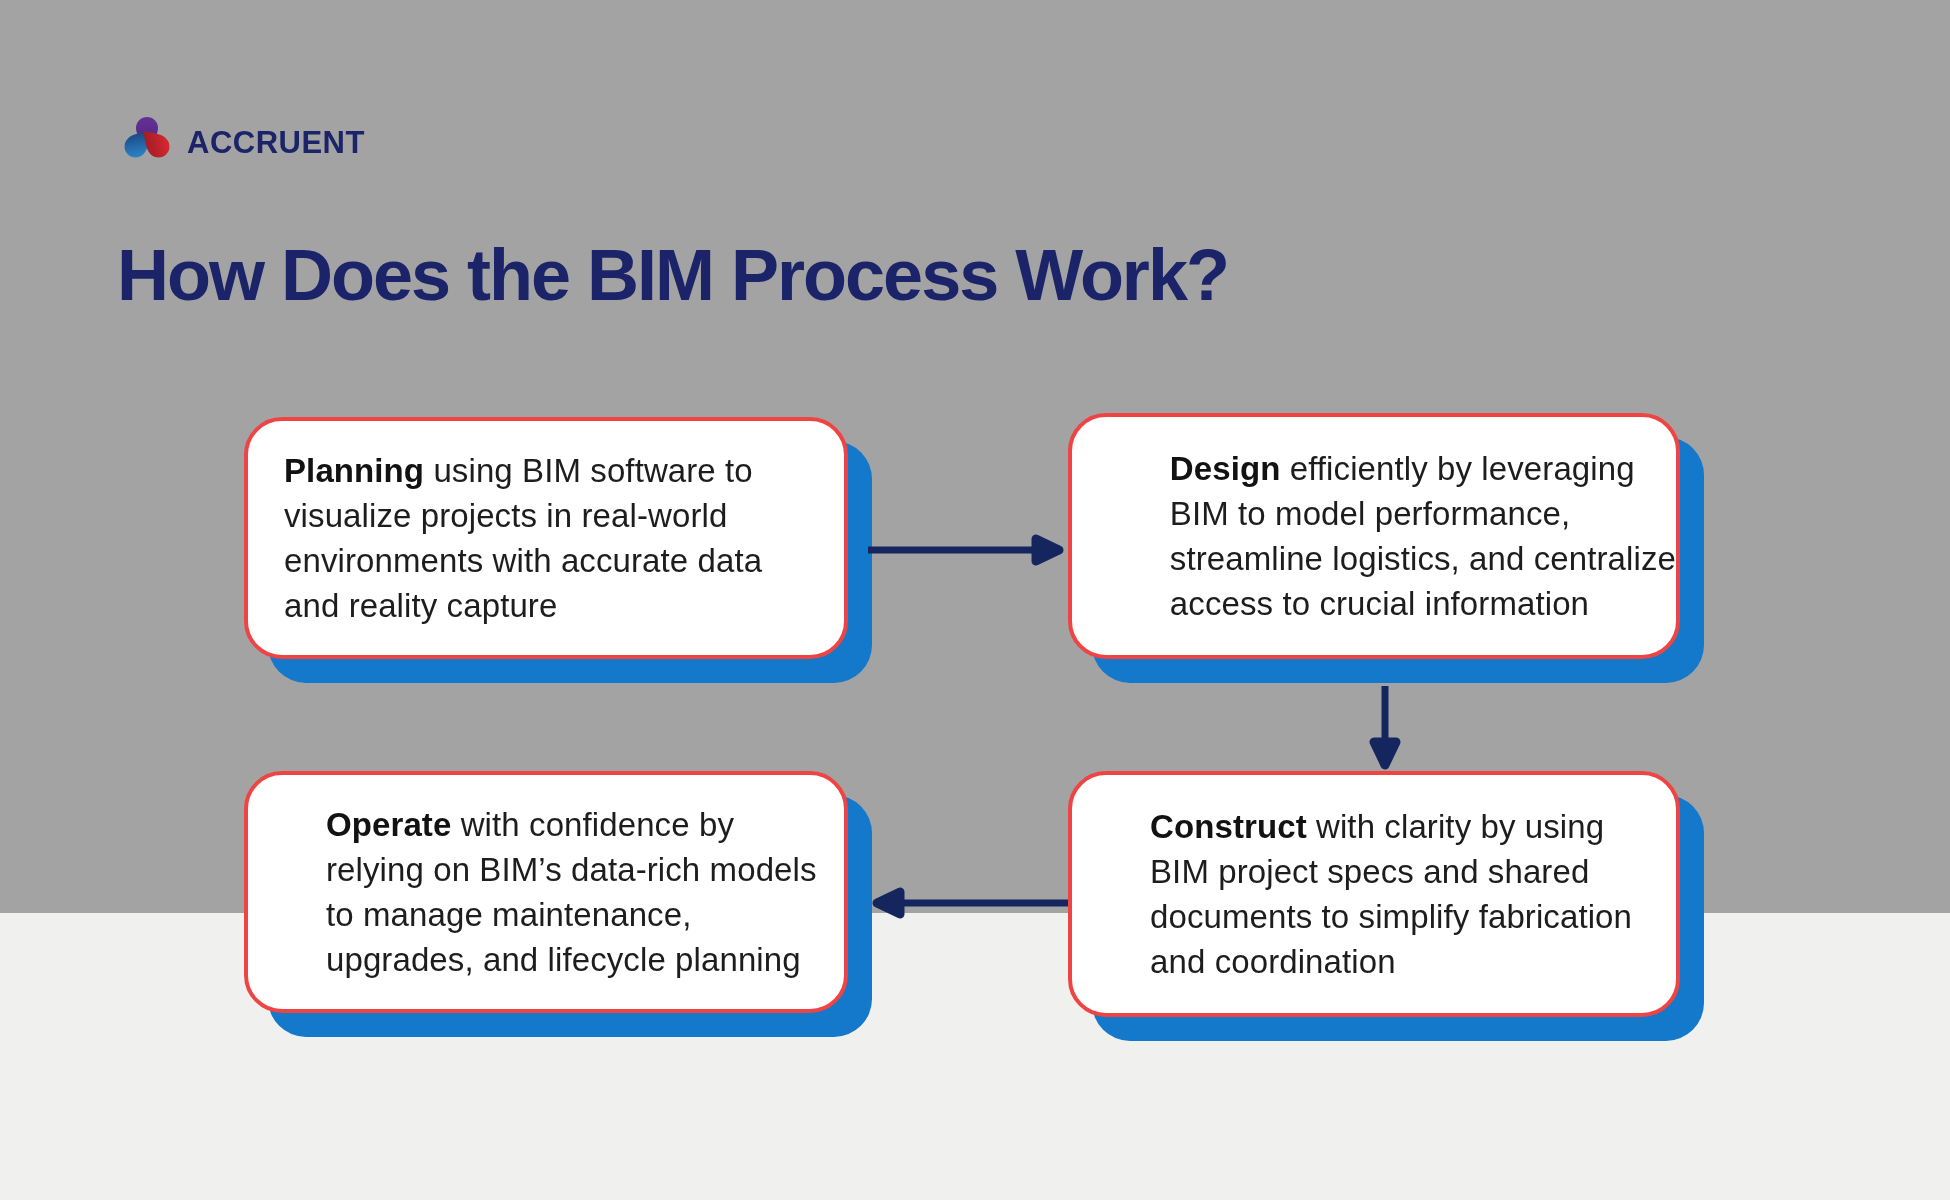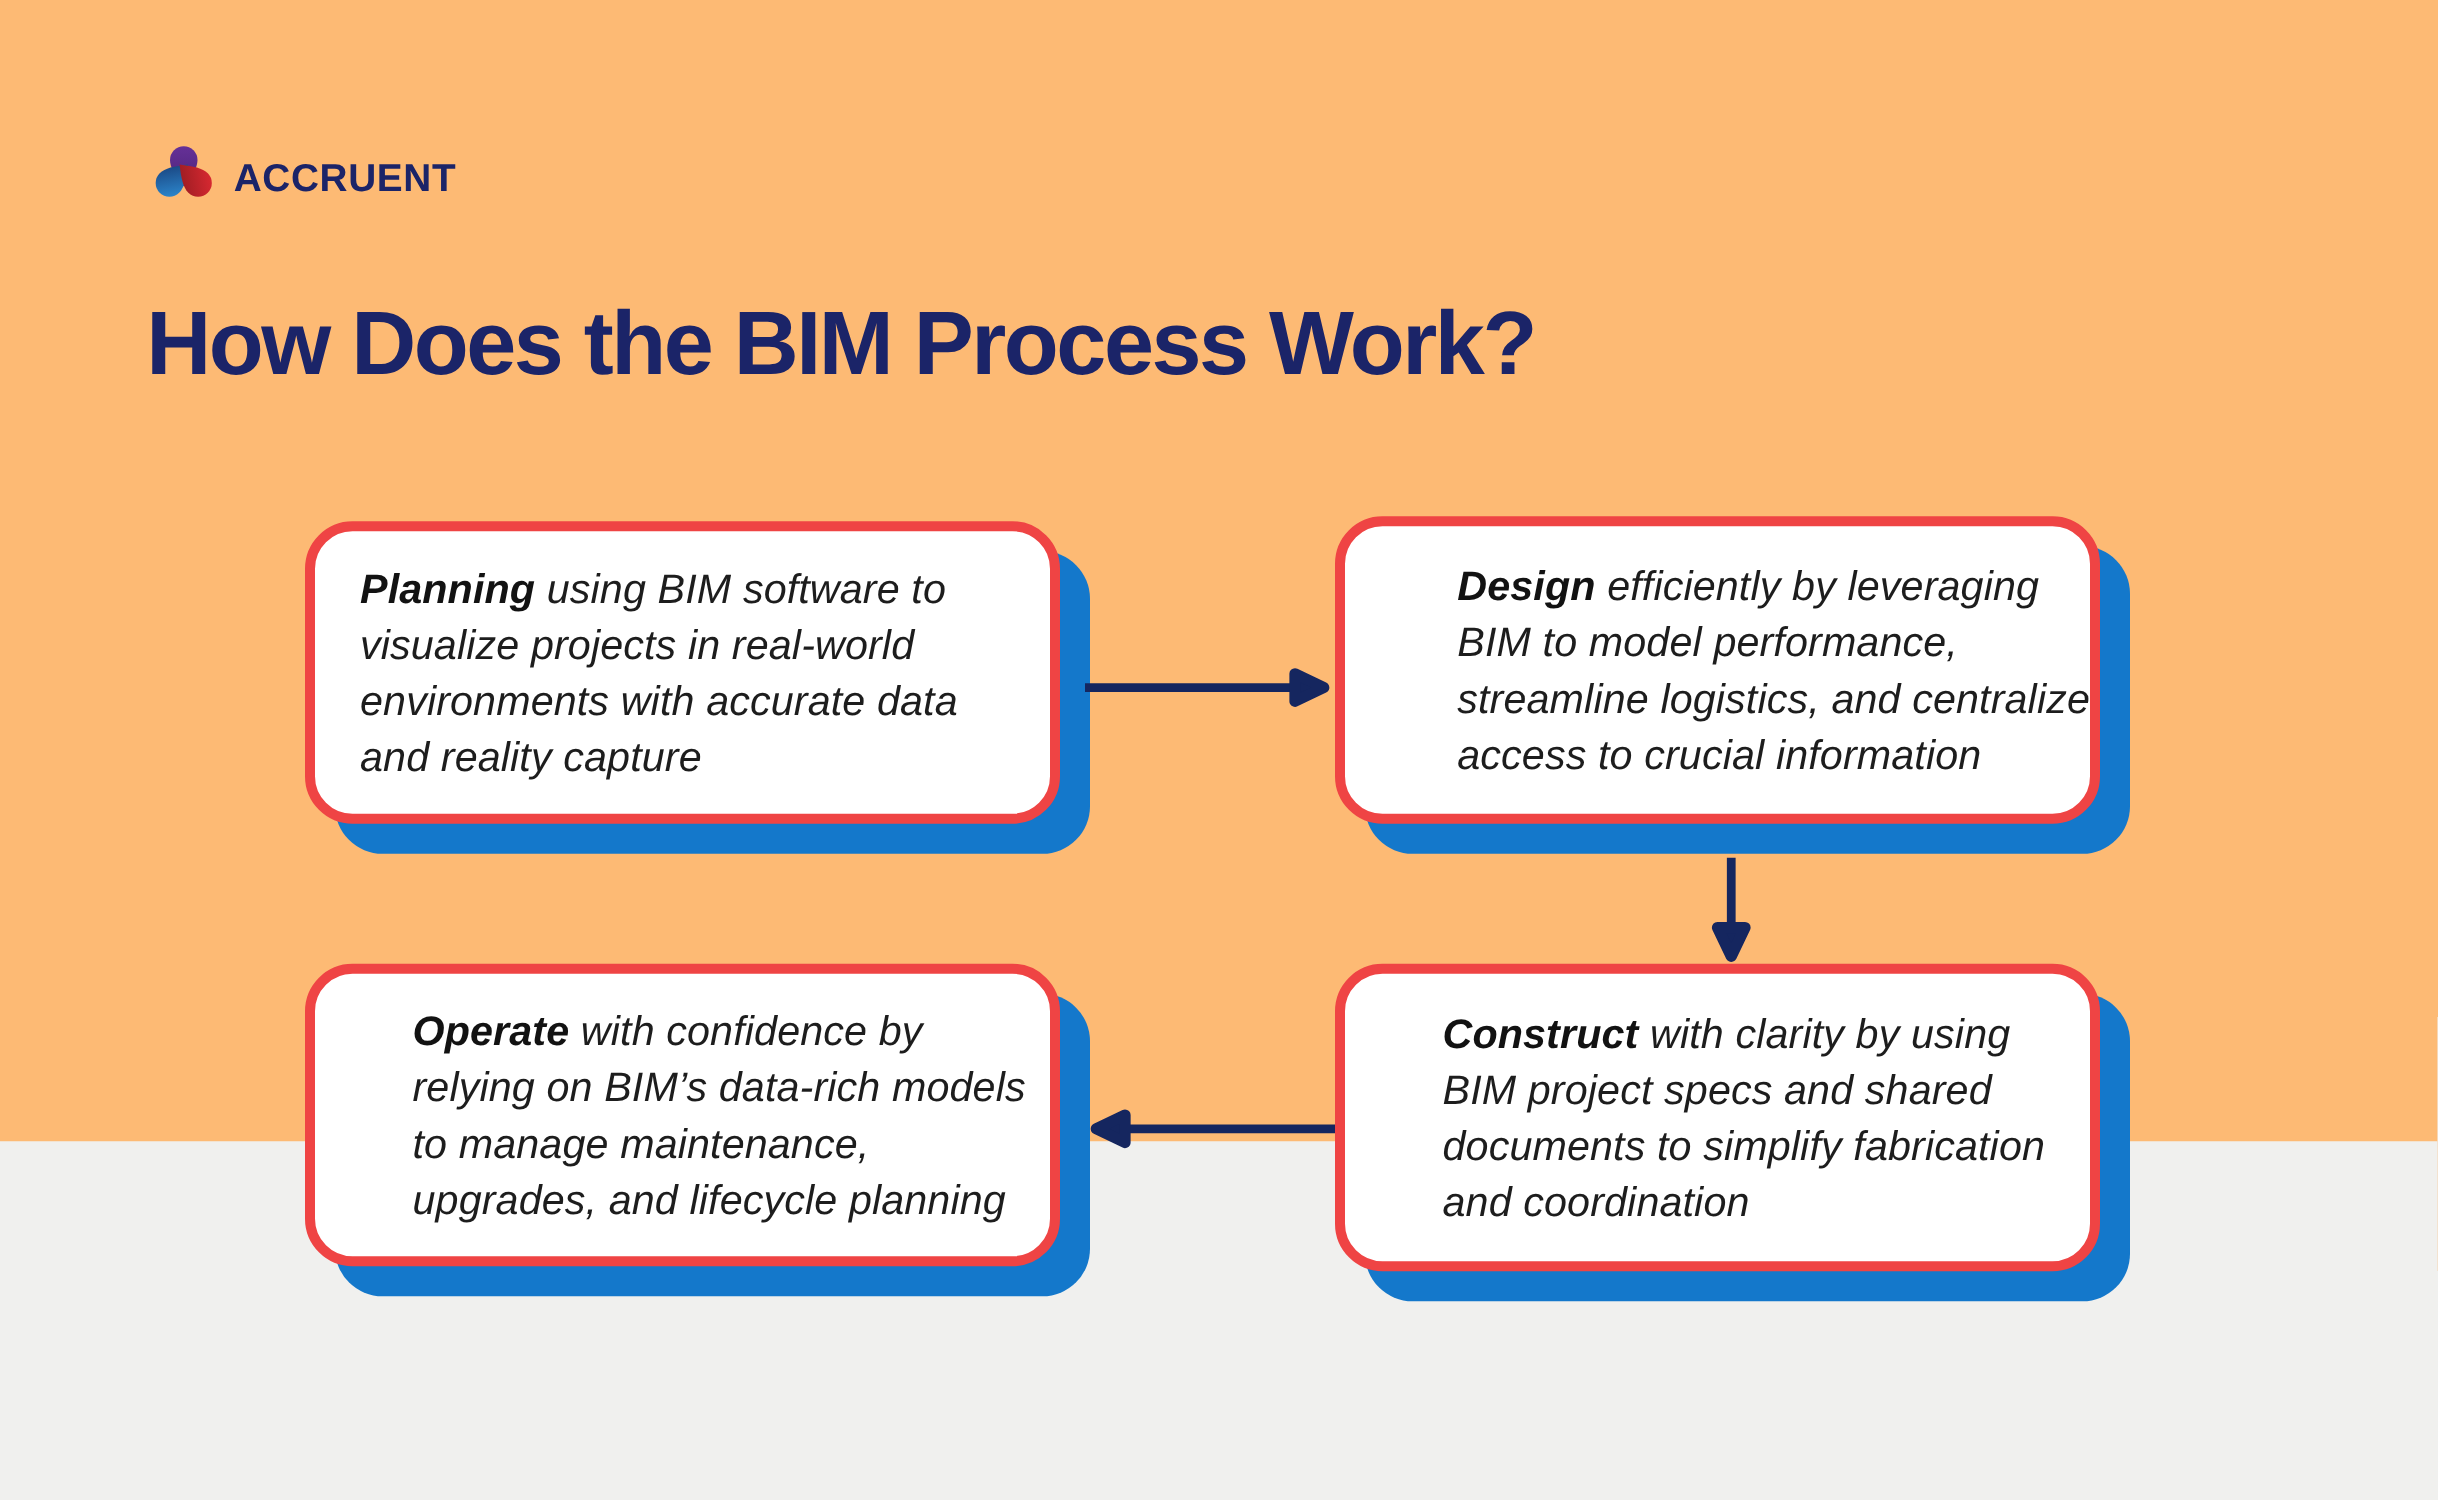--- a/index.html
+++ b/index.html
@@ -8,21 +8,21 @@
     width: 1950px;
     height: 1200px;
     background: #f0f0ee;
     font-family: "Liberation Sans", sans-serif;
     overflow: hidden;
   }
   .canvas {
     position: relative;
     width: 1950px;
     height: 913px;
-    background: #fdba74;
+    background: #a3a3a3;
   }
 
   
   .logo {
     position: absolute;
     left: 119px;
     top: 114px;
     display: flex;
     align-items: center;
     gap: 12px;
@@ -52,26 +52,25 @@
     letter-spacing: -2px;
     color: #1b2468;
     white-space: nowrap;
   }
 
   
   .box {
     position: absolute;
     box-sizing: border-box;
     background: #ffffff;
-    border: 8px solid #ef4444;
+    border: 4px solid #ef4444;
     border-radius: 38px;
     box-shadow: 24px 24px 0 0 #1478cb;
     display: flex;
     align-items: center;
-    font-style: italic;
   }
   .box-left  { left: 244px;  width: 604px; height: 242px; }
   .box-right { left: 1068px; width: 612px; height: 246px; }
   .box-row1-left  { top: 417px; }
   .box-row1-right { top: 413px; justify-content: flex-end; }
   .box-row2 { top: 771px; padding-left: 42px; }
 
   .box-text {
     padding-left: 36px;
     font-size: 33px;

